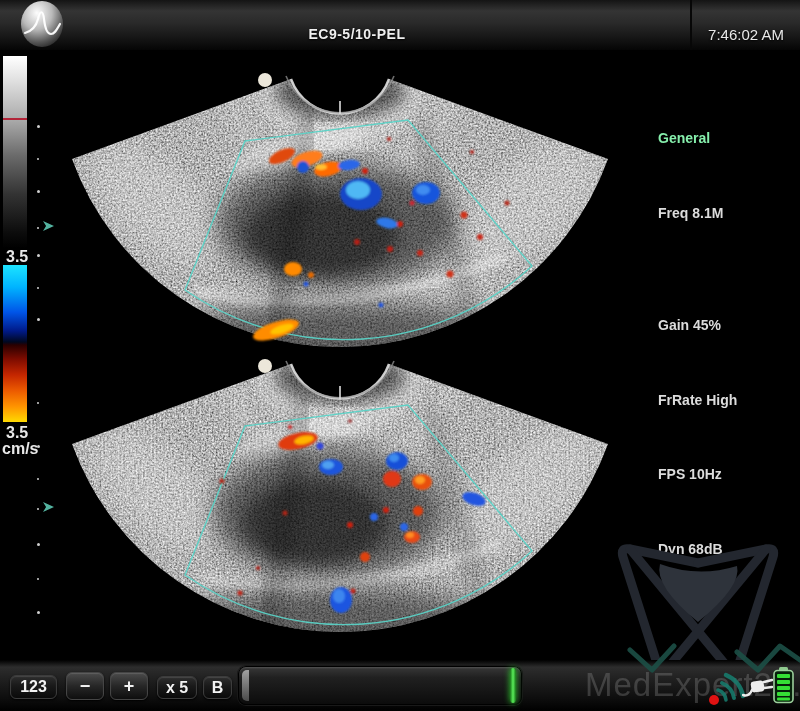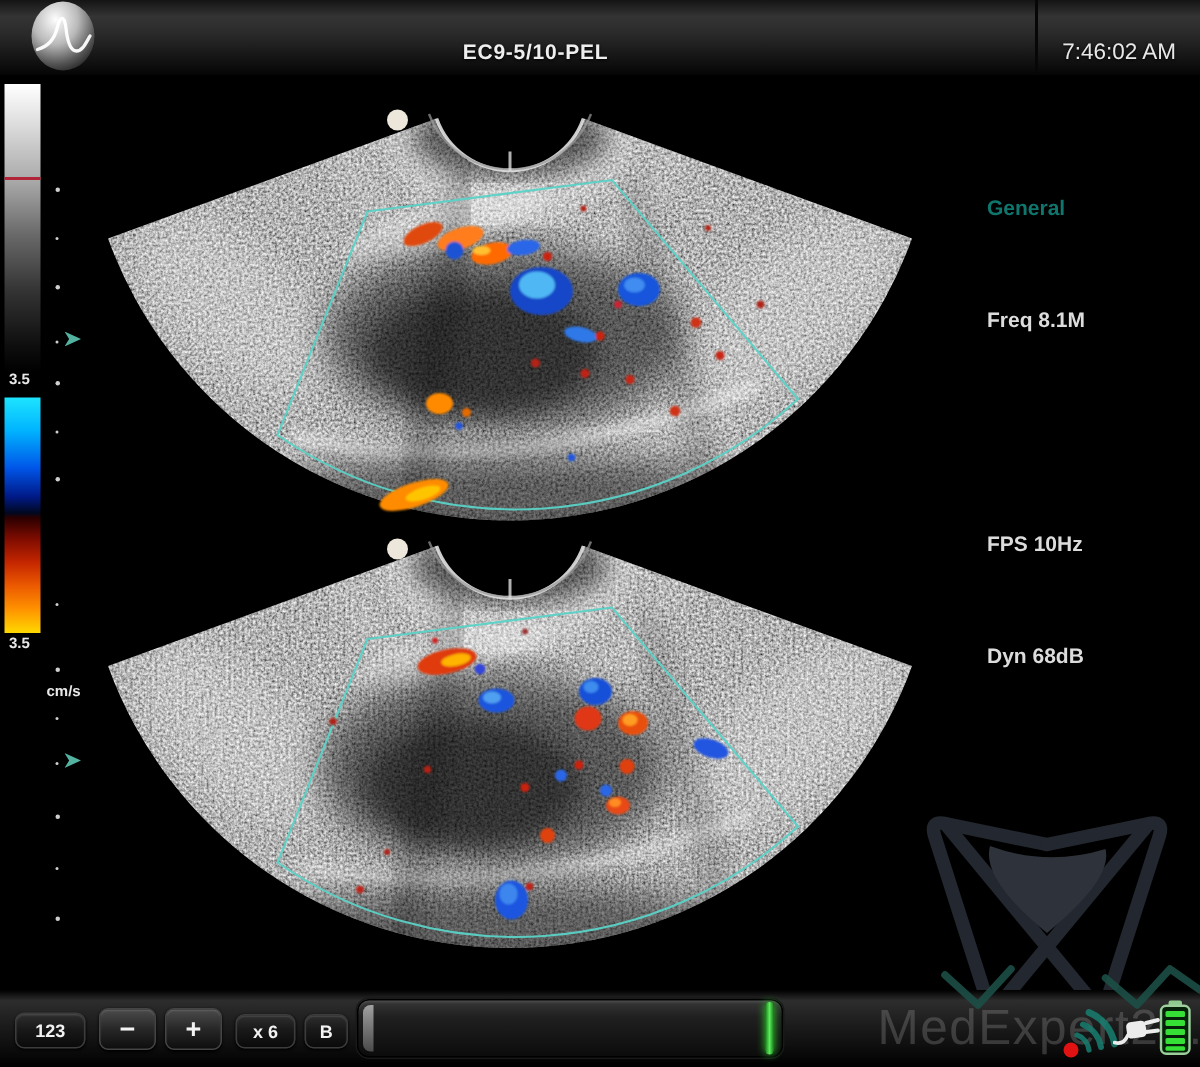--- a/index.html
+++ b/index.html
@@ -30,54 +30,54 @@
     position:absolute;left:3px;top:56px;width:24px;height:192px;
     background:linear-gradient(180deg,#ffffff 0%,#e2e2e2 12%,#a8a8a8 34%,#6a6a6a 52%,#333 72%,#0c0c0c 92%,#000 100%);
   }
   .graybar .gainline{position:absolute;left:0;top:62px;width:100%;height:2px;background:#b22438;}
   .colorbar{
     position:absolute;left:3px;top:265px;width:24px;height:157px;
     background:linear-gradient(180deg,
       #1de4ff 0%, #00b4ff 14%, #0055e8 30%, #001a88 42%, #000820 49%,
       #2a0000 51%, #7e0c00 60%, #c42600 70%, #ec5a00 80%, #ff9300 90%, #ffd900 100%);
   }
-  .scale-label{position:absolute;color:#e8e8e8;font-size:10px;font-weight:bold;text-shadow:0 1px 1px #000;}
+  .scale-label{position:absolute;color:#e8e8e8;font-size:16px;font-weight:bold;text-shadow:0 1px 1px #000;}
   .depth-dots span.dot{position:absolute;background:#cfcfcf;border-radius:50%;}
   .focus-arrow{
     position:absolute;width:11px;height:10px;background:#53b3a0;
     -webkit-clip-path:polygon(0 0,100% 50%,0 100%,28% 50%);
     clip-path:polygon(0 0,100% 50%,0 100%,28% 50%);
   }
   
   .usimg{position:absolute;left:60px;width:560px;height:300px;}
   .usimg.top{top:53px;}
   .usimg.bottom{top:353px;}
   
   .params{
     position:absolute;left:658px;top:54px;width:140px;
     color:#dcdcdc;font-size:14px;font-weight:bold;line-height:18.7px;
     text-shadow:0 1px 1px #000;white-space:pre;
   }
-  .params .green{color:#0f766e;}
+  .params .green{color:#86efac;}
   
   .wm-logo{position:absolute;left:598px;top:518px;z-index:1;}
   .wm-waves{position:absolute;left:600px;top:640px;z-index:4;}
   .wm-text{
     position:absolute;left:585px;top:666px;width:215px;overflow:hidden;z-index:4;
     color:#9a9a9a;opacity:.3;font-size:33px;font-weight:300;letter-spacing:1px;white-space:nowrap;
   }
   
   .bottombar{
     position:absolute;left:0;top:660px;width:800px;height:51px;z-index:3;
     background:linear-gradient(180deg,#000 0%,#2d2d2d 14%,#1c1c1c 45%,#0a0a0a 82%,#000 100%);
   }
   .btn{
     position:absolute;display:flex;align-items:center;justify-content:center;
     background:linear-gradient(180deg,#2e2e2e,#191919 45%,#0a0a0a);
-    border:1px solid #3c3c3c;border-radius:6px;color:#f2f2f2;font-weight:bold;font-size:12px;
+    border:1px solid #3c3c3c;border-radius:6px;color:#f2f2f2;font-weight:bold;font-size:16px;
     font-family:inherit;box-shadow:0 1px 2px #000, inset 0 1px 1px rgba(255,255,255,.12);
     padding:0;
   }
   .btn.light{background:linear-gradient(180deg,#4b4b4b,#272727 50%,#0e0e0e);font-size:18px;border-color:#454545;}
   .cinebar{
     position:absolute;left:238px;top:666px;width:284px;height:39px;border-radius:8px;
     background:linear-gradient(180deg,#3a3a3a,#202020 30%,#0b0b0b);
     box-shadow:inset 0 0 0 1px #000, inset 0 2px 2px rgba(255,255,255,.14), 0 0 0 1px #191919;
   }
   .cinebar .lbracket{
@@ -113,21 +113,21 @@
     <div class="divider"></div>
     <div class="clock">7:46:02 AM</div>
   </div>
 
   <div class="graybar">
     <div class="gainline"></div>
   </div>
   <div class="scale-label" style="left:6px;top:248px;">3.5</div>
   <div class="colorbar"></div>
   <div class="scale-label" style="left:6px;top:424px;">3.5</div>
-  <div class="scale-label" style="left:2px;top:456px;margin-left:29px;">cm/s</div>
+  <div class="scale-label" style="left:2px;top:440px;">cm/s</div>
   <div class="depth-dots">
       <span class="dot" style="left: 36.5px; top: 125px; width: 3px; height: 3px;"></span>
       <span class="dot" style="left: 37px; top: 158px; width: 2px; height: 2px;"></span>
       <span class="dot" style="left: 36.5px; top: 190px; width: 3px; height: 3px;"></span>
       <span class="dot" style="left: 37px; top: 227px; width: 2px; height: 2px;"></span>
       <span class="dot" style="left: 36.5px; top: 254px; width: 3px; height: 3px;"></span>
       <span class="dot" style="left: 37px; top: 287px; width: 2px; height: 2px;"></span>
       <span class="dot" style="left: 36.5px; top: 318px; width: 3px; height: 3px;"></span>
       <span class="dot" style="left: 37px; top: 402px; width: 2px; height: 2px;"></span>
       <span class="dot" style="left: 36.5px; top: 445px; width: 3px; height: 3px;"></span>
@@ -306,21 +306,23 @@
 
   <div class="params">
     
   
       <div class="param-row green">General</div>
     
       <div class="param-row">Freq 8.1M</div>
     
     
     
-    
+      <div class="param-row">Gain 45%</div>
+    
+      <div class="param-row">FrRate High</div>
     
       <div class="param-row">FPS 10Hz</div>
     
       <div class="param-row">Dyn 68dB</div>
     
       
     
       
     
       
@@ -366,21 +368,21 @@
       <path d="M30,10 L52,30 L74,6"></path>
       <path d="M137,12 L158,30 L180,6 L200,20"></path>
     </g>
   </svg>
   <div class="wm-text">MedExpert24.ru</div>
 
   <div class="bottombar"></div>
   <button class="btn" style="left:10px;top:675px;width:47px;height:24px;z-index:4;">123</button>
   <button class="btn light" style="left:66px;top:672px;width:38px;height:28px;z-index:4;">−</button>
   <button class="btn light" style="left:110px;top:672px;width:38px;height:28px;z-index:4;">+</button>
-  <button class="btn" style="left:157px;top:676px;width:40px;height:23px;z-index:4;">x 6</button>
+  <button class="btn" style="left:157px;top:676px;width:40px;height:23px;z-index:4;">x 5</button>
   <button class="btn" style="left:203px;top:676px;width:29px;height:23px;z-index:4;">B</button>
   <div class="cinebar" style="z-index:4;">
     <div class="lbracket"></div>
     <div class="marker"></div>
   </div>
 
   <svg class="statusicon" style="left:702px;top:662px;" width="46" height="44" viewBox="0 0 46 44">
     <g stroke="#177f70" fill="none" opacity=".85" stroke-linecap="round">
       <path d="M16,28 A12,12 0 0 1 24,38" stroke-width="3.5"></path>
       <path d="M20,21 A20,20 0 0 1 32,36" stroke-width="4"></path>

